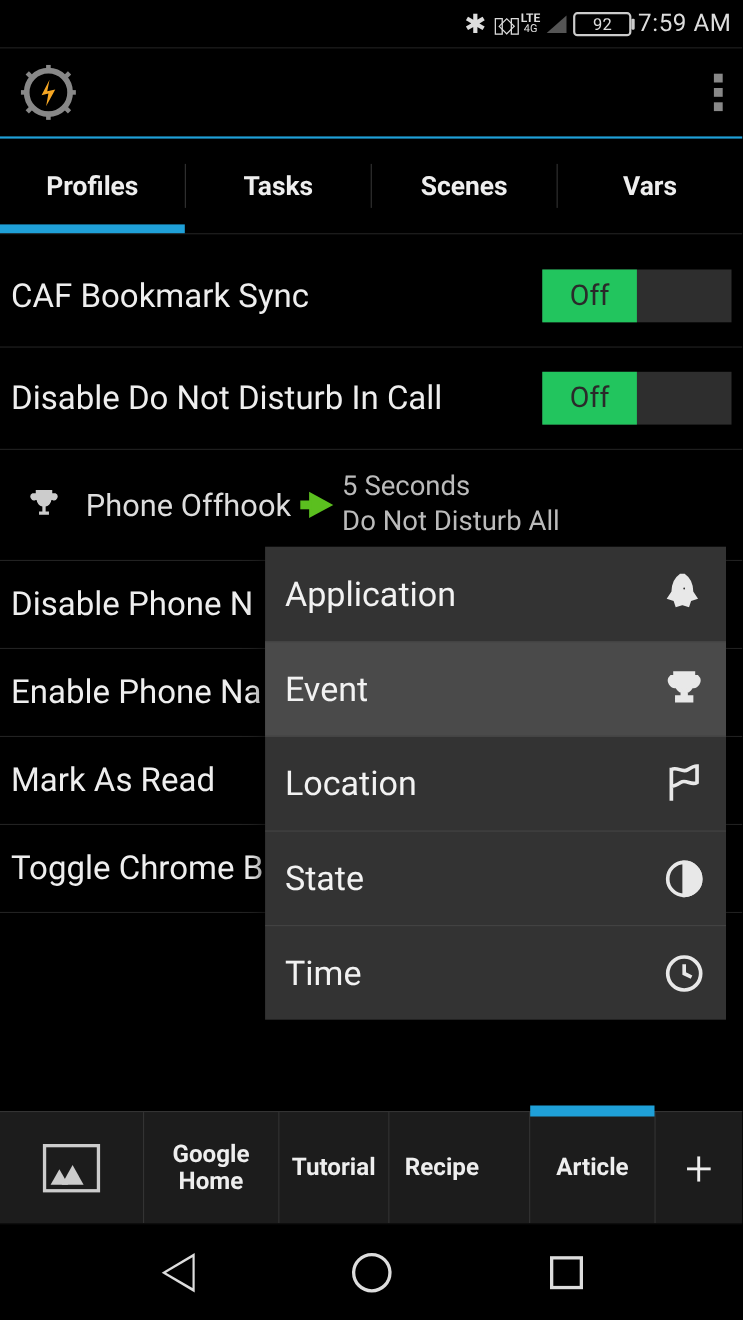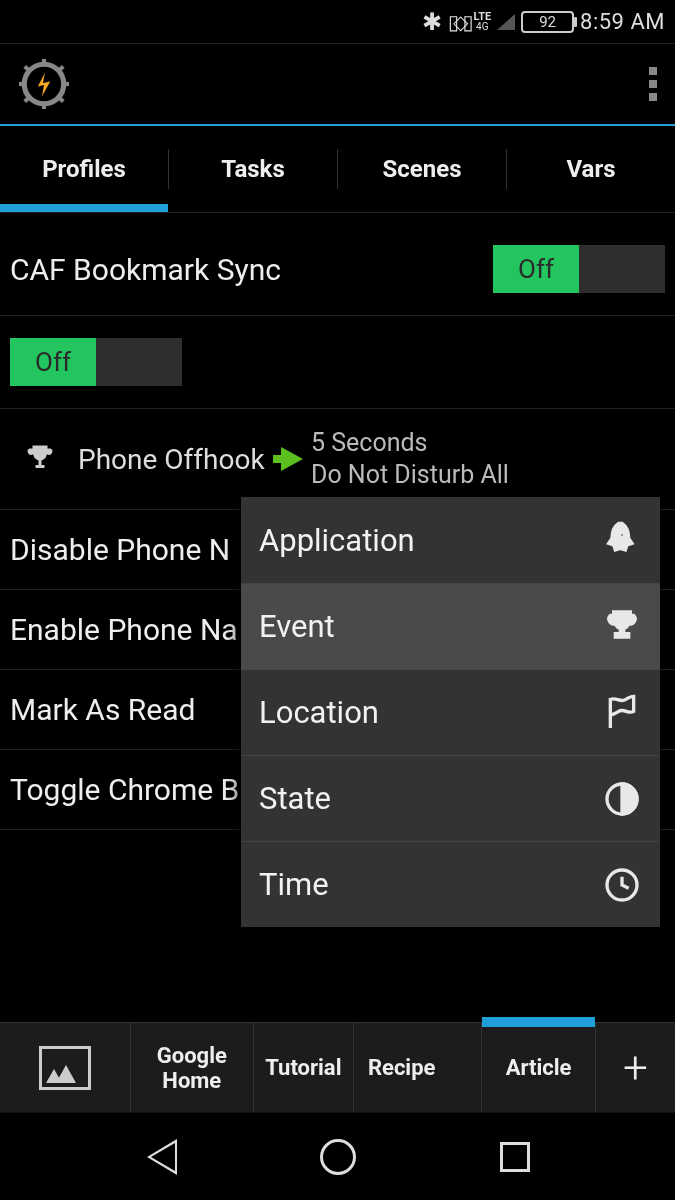--- a/index.html
+++ b/index.html
@@ -182,21 +182,21 @@
   }
   .popup-item:first-child { border-top:none; }
   .popup-item.highlight { background:#4a4a4a; }
   .popup-item svg { width:40px; height:40px; fill:none; stroke:#e8e8e8; stroke-width:2; }
 
   
   .bottom-bar {
     position:absolute;
     left:0; right:0;
     bottom: 88px;
-    height: 90px;
+    height: 102px;
     background:#1c1c1c;
     display:flex;
     align-items:stretch;
     border-top: 1px solid #333;
   }
   .bottom-bar .bcell {
     display:flex; align-items:center; justify-content:center;
     font-size:22px; font-weight:700; color:#eee;
     border-left:1px solid #333;
     text-align:center;
@@ -273,21 +273,21 @@
 
 <div class="status-bar">
   <span style="font-size:24px;">✱</span>
   <span style="font-size:20px;letter-spacing:-6px;">▯◇▯</span>
   <div class="lte">
     <div>LTE</div>
     <div style="font-size:10px;">4G</div>
   </div>
   <div class="sig"></div>
   <span class="batt">92</span>
-  <span class="time">8:59 AM</span>
+  <span class="time">7:59 AM</span>
 </div>
 
 <div class="app-bar">
   <svg class="logo" viewBox="0 0 100 100">
     <circle cx="50" cy="50" r="38" fill="none" stroke="#888" stroke-width="10"></circle>
     <g fill="#888">
       <rect x="46" y="2" width="8" height="14"></rect>
         <rect x="46" y="84" width="8" height="14"></rect>
       <rect x="2" y="46" width="14" height="8"></rect>
         <rect x="84" y="46" width="14" height="8"></rect>
@@ -320,20 +320,21 @@
 <div class="profiles">
 
   <div class="profile-row">
     <div class="name">CAF Bookmark Sync</div>
     <div class="toggle">
       <div class="off-half">Off</div>
     </div>
   </div>
 
   <div class="profile-row">
+    <div class="name">Disable Do Not Disturb In Call</div>
     <div class="toggle">
       <div class="off-half">Off</div>
     </div>
   </div>
 
   <div class="detail-row">
     <div class="icon-col">
       <svg class="trophy-svg" viewBox="0 0 24 24">
         <path d="M7 3h10v2h2a2 2 0 0 1-2 4h-.5A5 5 0 0 1 13 13v3h2v2H9v-2h2v-3A5 5 0 0 1 7.5 9H7a2 2 0 0 1-2-4h2V3z"></path>
       </svg>

